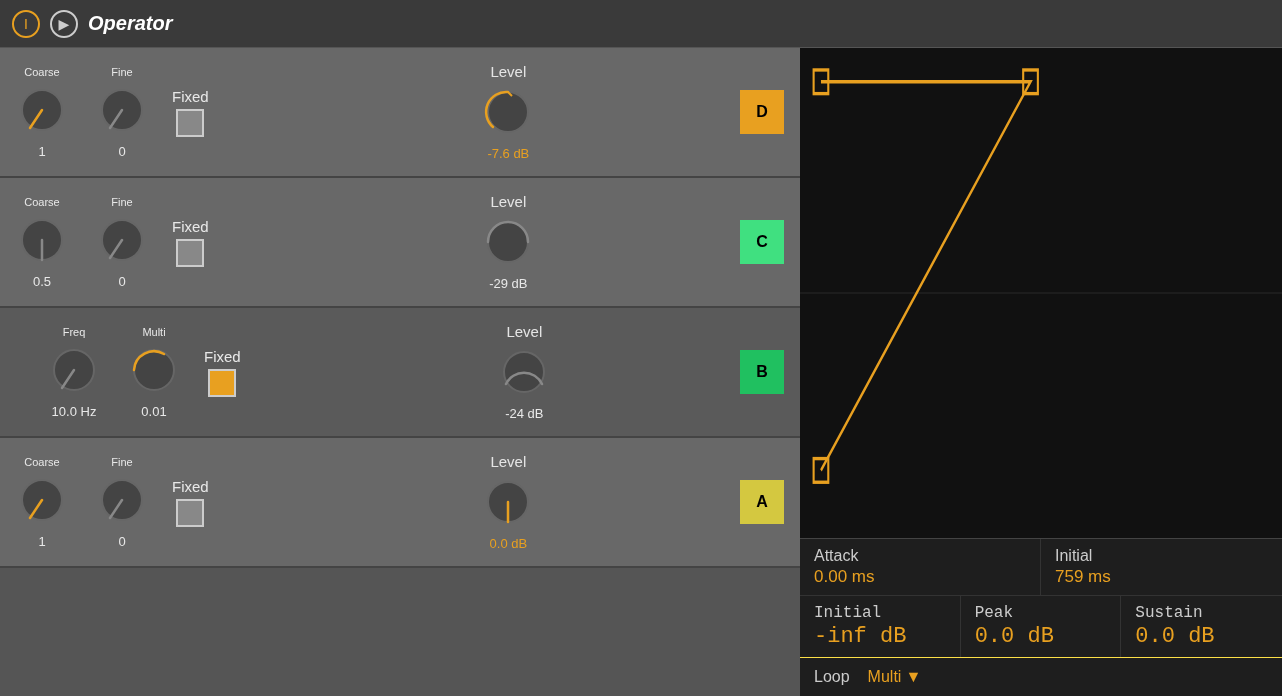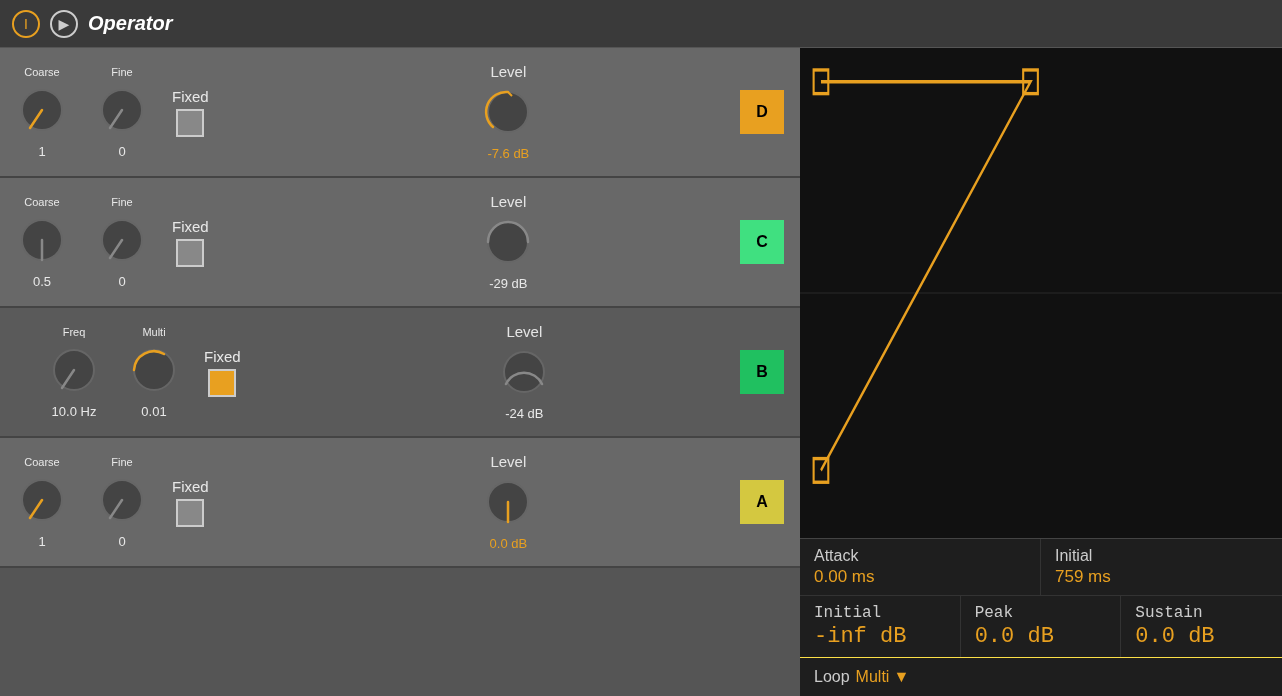--- a/index.html
+++ b/index.html
@@ -234,21 +234,21 @@
     .envelope-param2-value {
       font-size: 22px;
       color: #e8a020;
       margin-top: 2px;
     }
 
     .envelope-loop {
       padding: 10px 14px;
       display: flex;
       align-items: center;
-      gap: 6px;
+      gap: 18px;
     }
     .loop-label {
       font-size: 16px;
       color: #ccc;
     }
     .loop-value {
       font-size: 16px;
       color: #e8a020;
       display: flex;
       align-items: center;

